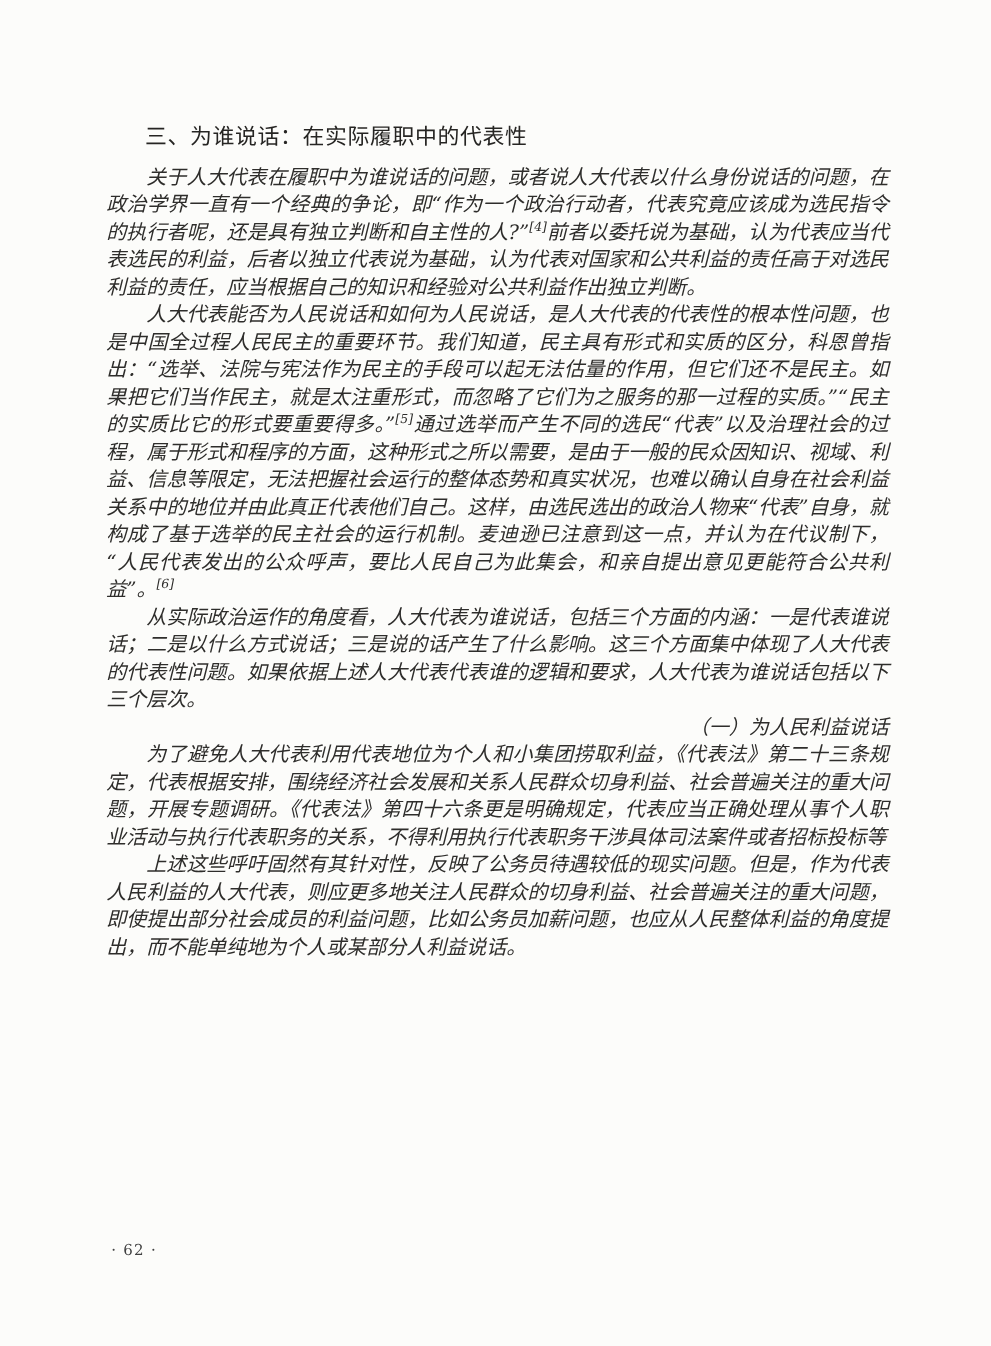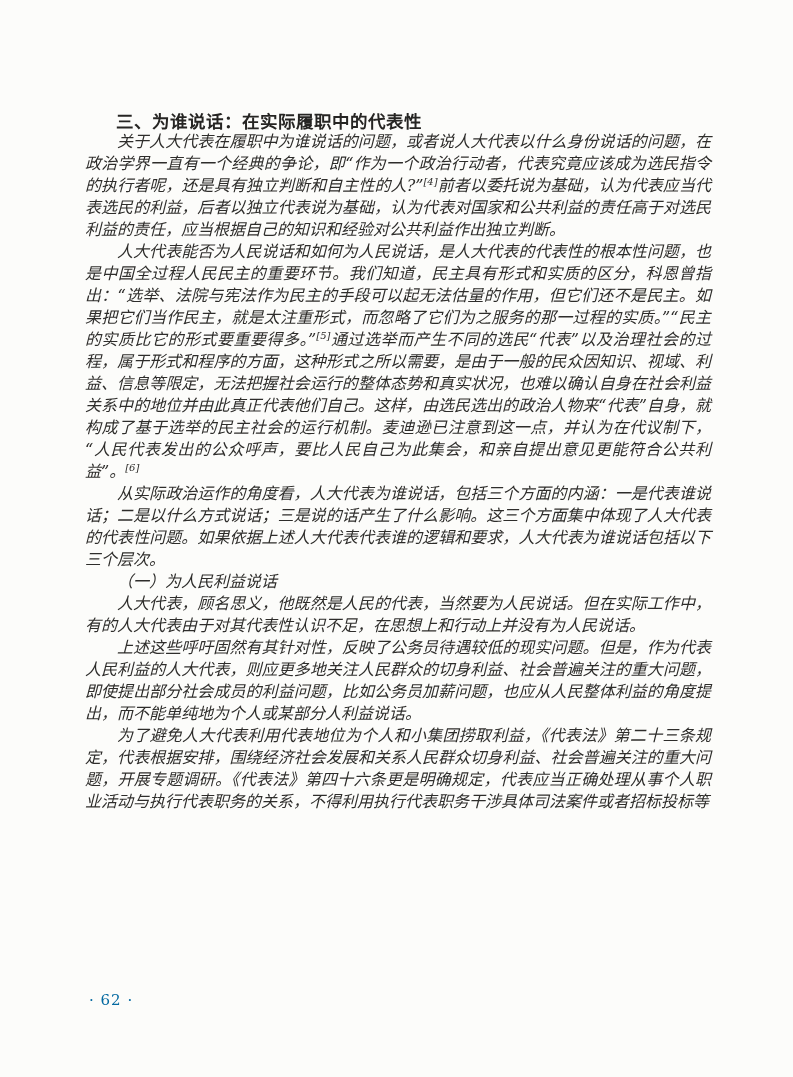--- a/index.html
+++ b/index.html
@@ -13,26 +13,26 @@
     height: 1077px;
     background: #fcfcfa;
     color: #2e2d2b;
     font-family: "DejaVu Serif", "Liberation Serif", serif;
     overflow: hidden;
     box-sizing: border-box;
   }
   .heading {
     position: absolute;
     left: 85px;
-    top: 110px;
+    top: 98px;
     width: 626px;
     margin: 0;
     padding-left: 31px;
     font-family: "DejaVu Sans", "Liberation Sans", sans-serif;
-    font-weight: 700;
+    font-weight: 400;
     font-size: 17.5px;
     line-height: 24px;
     letter-spacing: 0.5px;
     color: #262523;
   }
   .body-text {
     position: absolute;
     left: 85px;
     top: 131px;
     width: 626px;
@@ -42,48 +42,47 @@
     margin: 0;
     font-size: 16px;
     line-height: 22px;
     text-align: justify;
     text-justify: inter-ideograph;
     text-indent: 2em;
     word-break: break-all;
     letter-spacing: 0;
   }
   .body-text p.subheading {
-    text-align: left;
+    text-align: right;
   }
   .body-text sup {
     font-size: 10px;
     line-height: 0;
     vertical-align: super;
     letter-spacing: 0;
   }
   .page-footer {
     position: absolute;
     left: 89px;
     top: 989px;
-    font-size: 15px;
+    font-size: 12px;
     line-height: 22px;
     letter-spacing: 1px;
-    color: #0369a1;
+    color: #404040;
   }
 </style>
 </head>
 <body>
 
 <div class="page">
   <h1 class="heading">三、为谁说话：在实际履职中的代表性</h1>
 
   <main class="body-text">
       <p class="paragraph">关于人大代表在履职中为谁说话的问题，或者说人大代表以什么身份说话的问题，在政治学界一直有一个经典的争论，即“作为一个政治行动者，代表究竟应该成为选民指令的执行者呢，还是具有独立判断和自主性的人?”<sup>[4]</sup>前者以委托说为基础，认为代表应当代表选民的利益，后者以独立代表说为基础，认为代表对国家和公共利益的责任高于对选民利益的责任，应当根据自己的知识和经验对公共利益作出独立判断。</p>
       <p class="paragraph">人大代表能否为人民说话和如何为人民说话，是人大代表的代表性的根本性问题，也是中国全过程人民民主的重要环节。我们知道，民主具有形式和实质的区分，科恩曾指出：“选举、法院与宪法作为民主的手段可以起无法估量的作用，但它们还不是民主。如果把它们当作民主，就是太注重形式，而忽略了它们为之服务的那一过程的实质。”“民主的实质比它的形式要重要得多。”<sup>[5]</sup>通过选举而产生不同的选民“代表”以及治理社会的过程，属于形式和程序的方面，这种形式之所以需要，是由于一般的民众因知识、视域、利益、信息等限定，无法把握社会运行的整体态势和真实状况，也难以确认自身在社会利益关系中的地位并由此真正代表他们自己。这样，由选民选出的政治人物来“代表”自身，就构成了基于选举的民主社会的运行机制。麦迪逊已注意到这一点，并认为在代议制下，“人民代表发出的公众呼声，要比人民自己为此集会，和亲自提出意见更能符合公共利益”。<sup>[6]</sup></p>
       <p class="paragraph">从实际政治运作的角度看，人大代表为谁说话，包括三个方面的内涵：一是代表谁说话；二是以什么方式说话；三是说的话产生了什么影响。这三个方面集中体现了人大代表的代表性问题。如果依据上述人大代表代表谁的逻辑和要求，人大代表为谁说话包括以下三个层次。</p>
       <p class="subheading">（一）为人民利益说话</p>
-      <p class="paragraph">人大代表，顾名思义，他既然是人民的代表，当然要为人民说话。但在实际工作中，有的人大代表由于对其代表性认识不足，在思想上和行动上并没有为人民说话。</p>
+      <p class="paragraph">为了避免人大代表利用代表地位为个人和小集团捞取利益，《代表法》第二十三条规定，代表根据安排，围绕经济社会发展和关系人民群众切身利益、社会普遍关注的重大问题，开展专题调研。《代表法》第四十六条更是明确规定，代表应当正确处理从事个人职业活动与执行代表职务的关系，不得利用执行代表职务干涉具体司法案件或者招标投标等</p>
       <p class="paragraph">上述这些呼吁固然有其针对性，反映了公务员待遇较低的现实问题。但是，作为代表人民利益的人大代表，则应更多地关注人民群众的切身利益、社会普遍关注的重大问题，即使提出部分社会成员的利益问题，比如公务员加薪问题，也应从人民整体利益的角度提出，而不能单纯地为个人或某部分人利益说话。</p>
-      <p class="paragraph">为了避免人大代表利用代表地位为个人和小集团捞取利益，《代表法》第二十三条规定，代表根据安排，围绕经济社会发展和关系人民群众切身利益、社会普遍关注的重大问题，开展专题调研。《代表法》第四十六条更是明确规定，代表应当正确处理从事个人职业活动与执行代表职务的关系，不得利用执行代表职务干涉具体司法案件或者招标投标等</p>
     </main>
 
   <div class="page-footer">· 62 ·</div>
 </div>
 
 </body></html>

